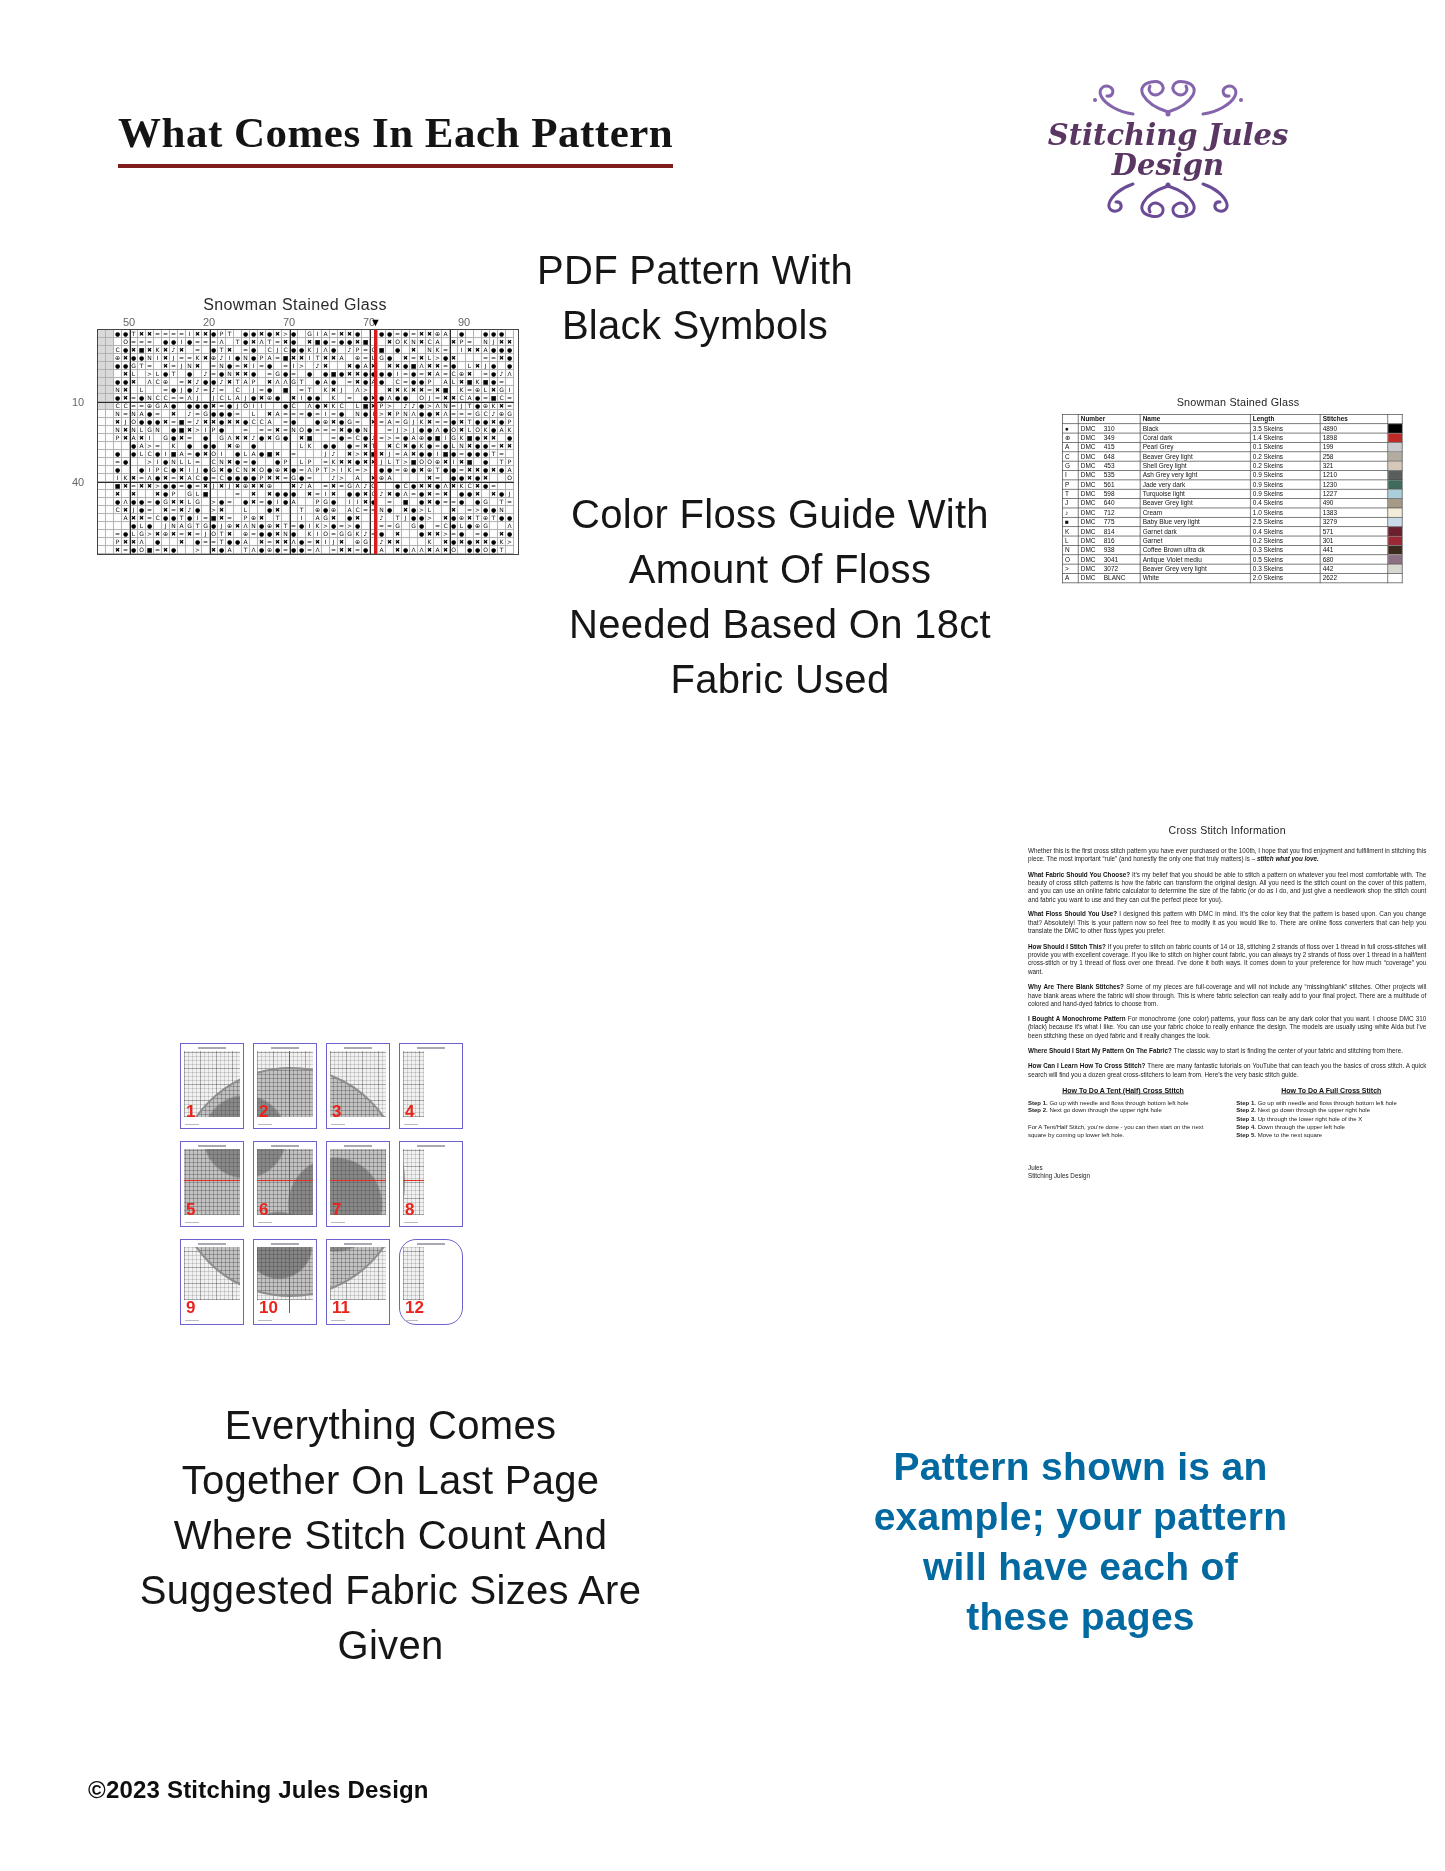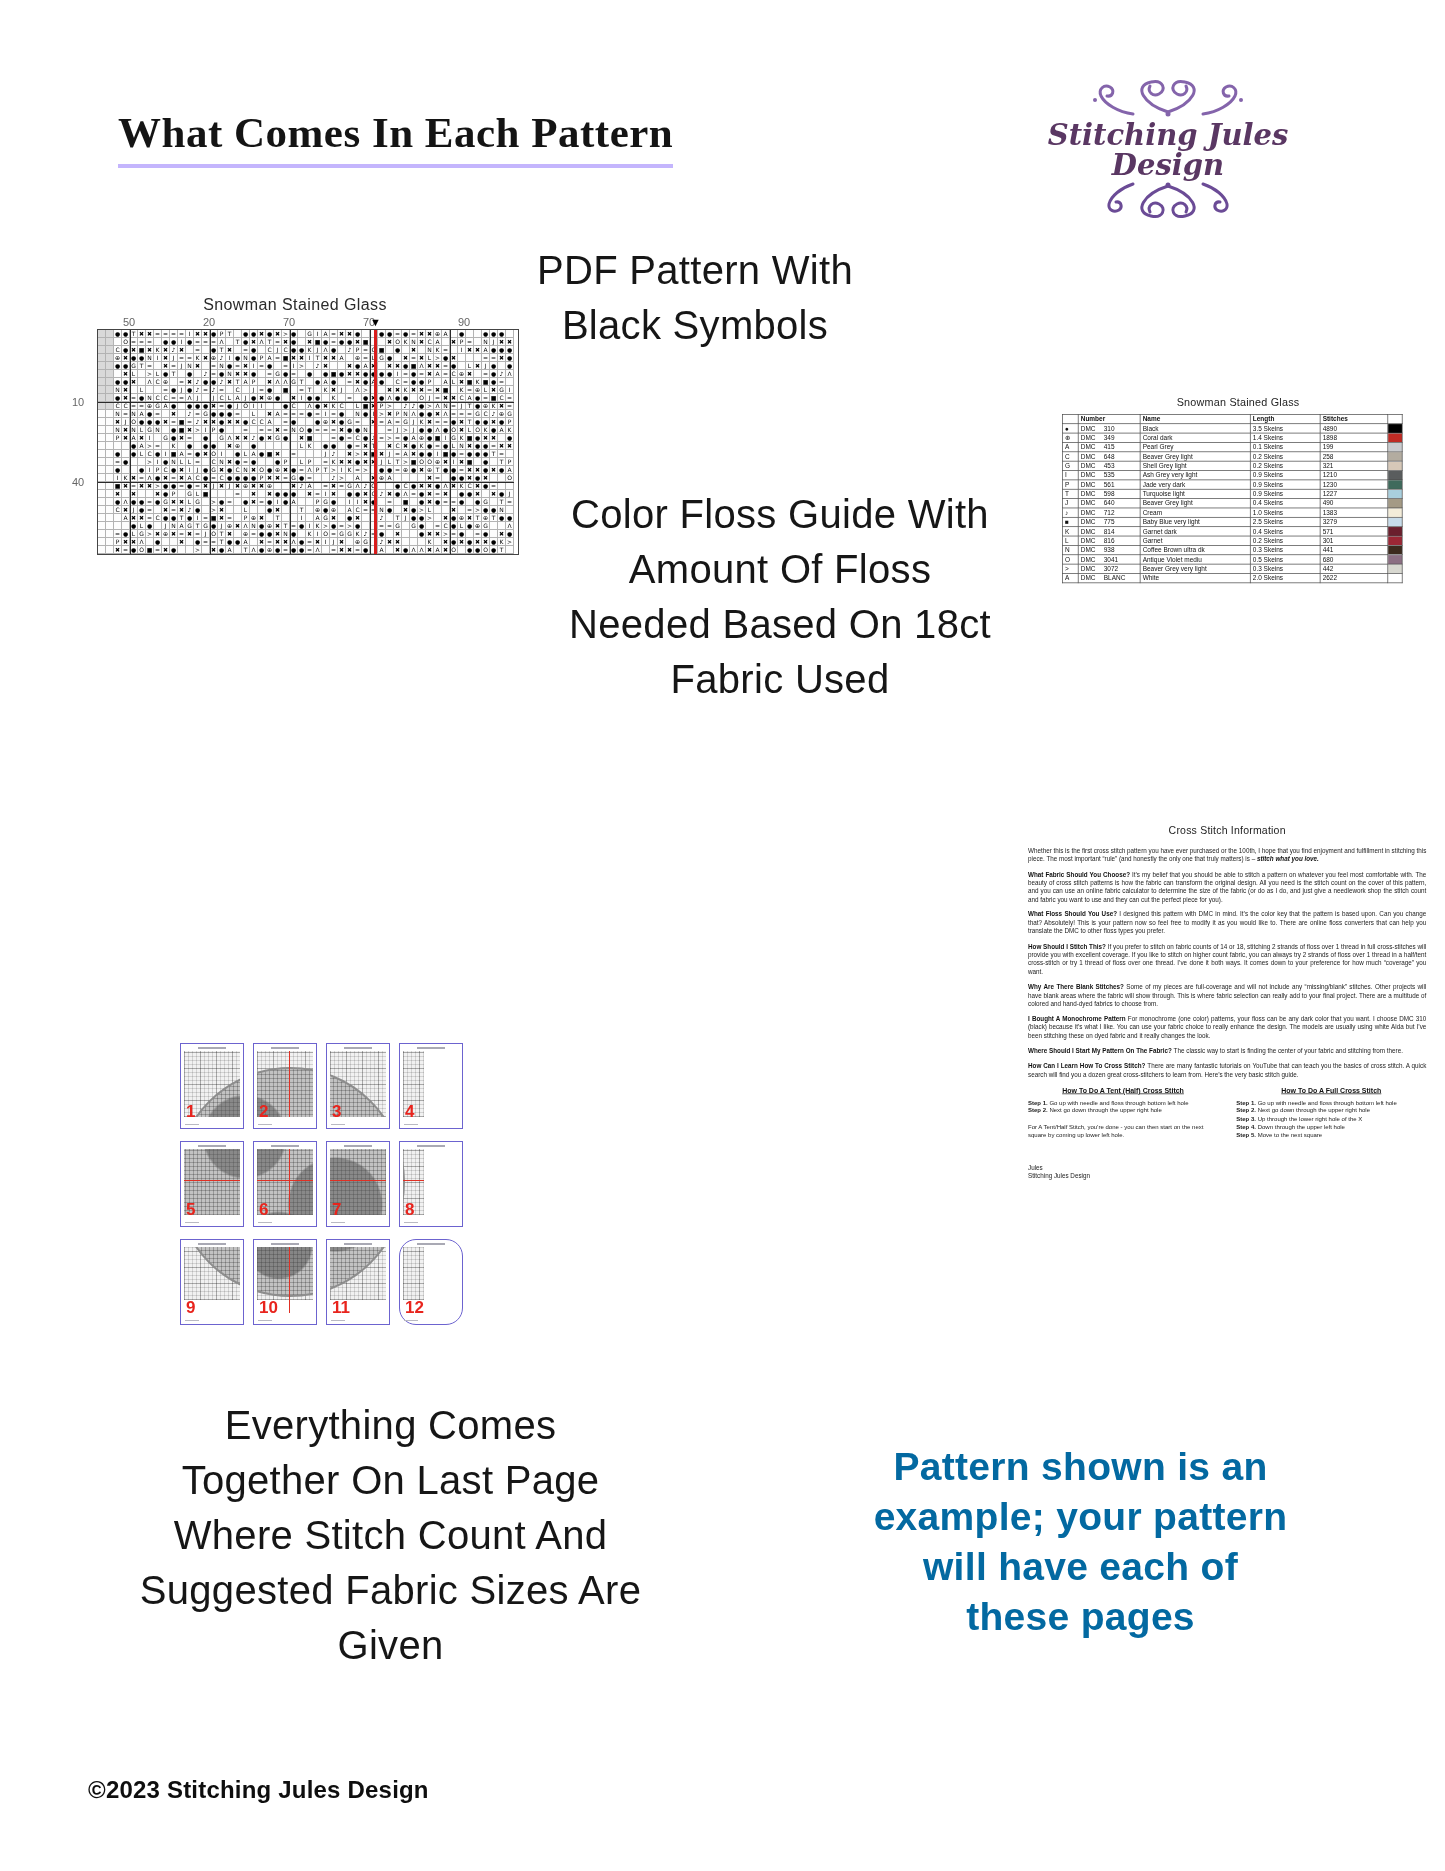--- a/index.html
+++ b/index.html
@@ -2,21 +2,21 @@
 <html><head>
 <meta charset="utf-8">
 <style>
   html,body{margin:0;padding:0;background:#ffffff;}
   #canvas{position:relative;width:1445px;height:1871px;background:#fff;overflow:hidden;
           font-family:"Liberation Sans",sans-serif;color:#141414;}
   .abs{position:absolute;}
 
   
   .doc-title{font-family:"Liberation Serif",serif;font-weight:700;font-size:43px;
-             letter-spacing:.5px;border-bottom:4px solid #c4b5fd;padding-bottom:7px;text-align:center;}
+             letter-spacing:.5px;border-bottom:4px solid #7f1d1d;padding-bottom:7px;text-align:center;}
 
   
   .logo{width:310px;text-align:center;}
   .logo-text{font-family:"DejaVu Serif",serif;font-style:italic;font-weight:700;
              font-size:29px;color:#5a3763;line-height:30px;}
   .flourish{display:block;margin:0 auto;}
 
   
   .callout{font-size:40px;line-height:55px;text-align:center;color:#161616;letter-spacing:.3px;}
   .callout.bold{font-weight:700;font-size:39px;line-height:50px;color:#0369a1;}

